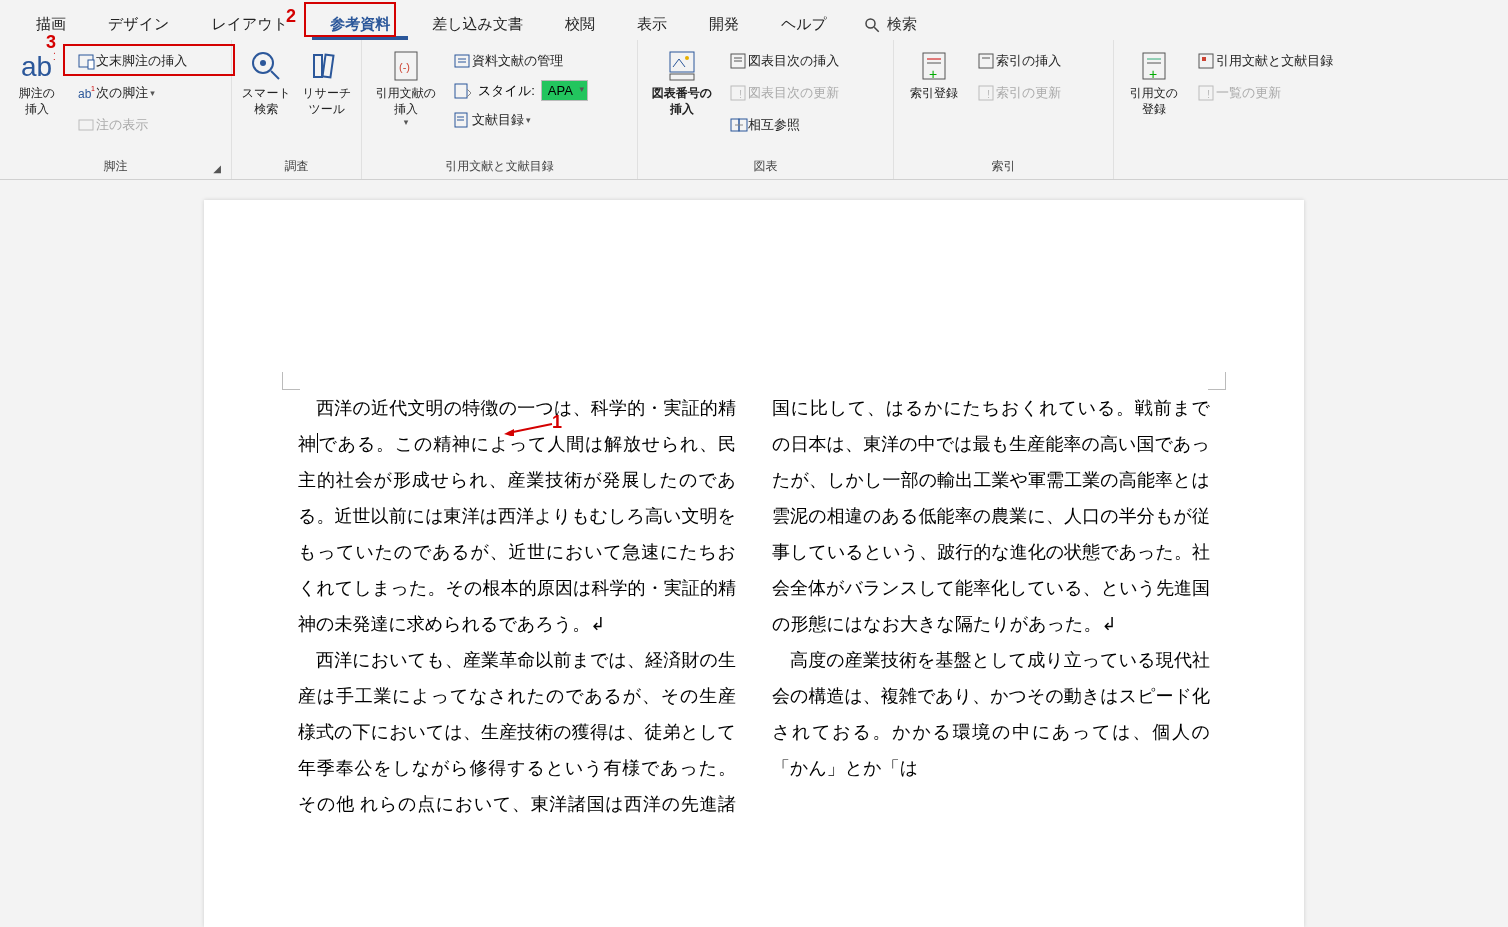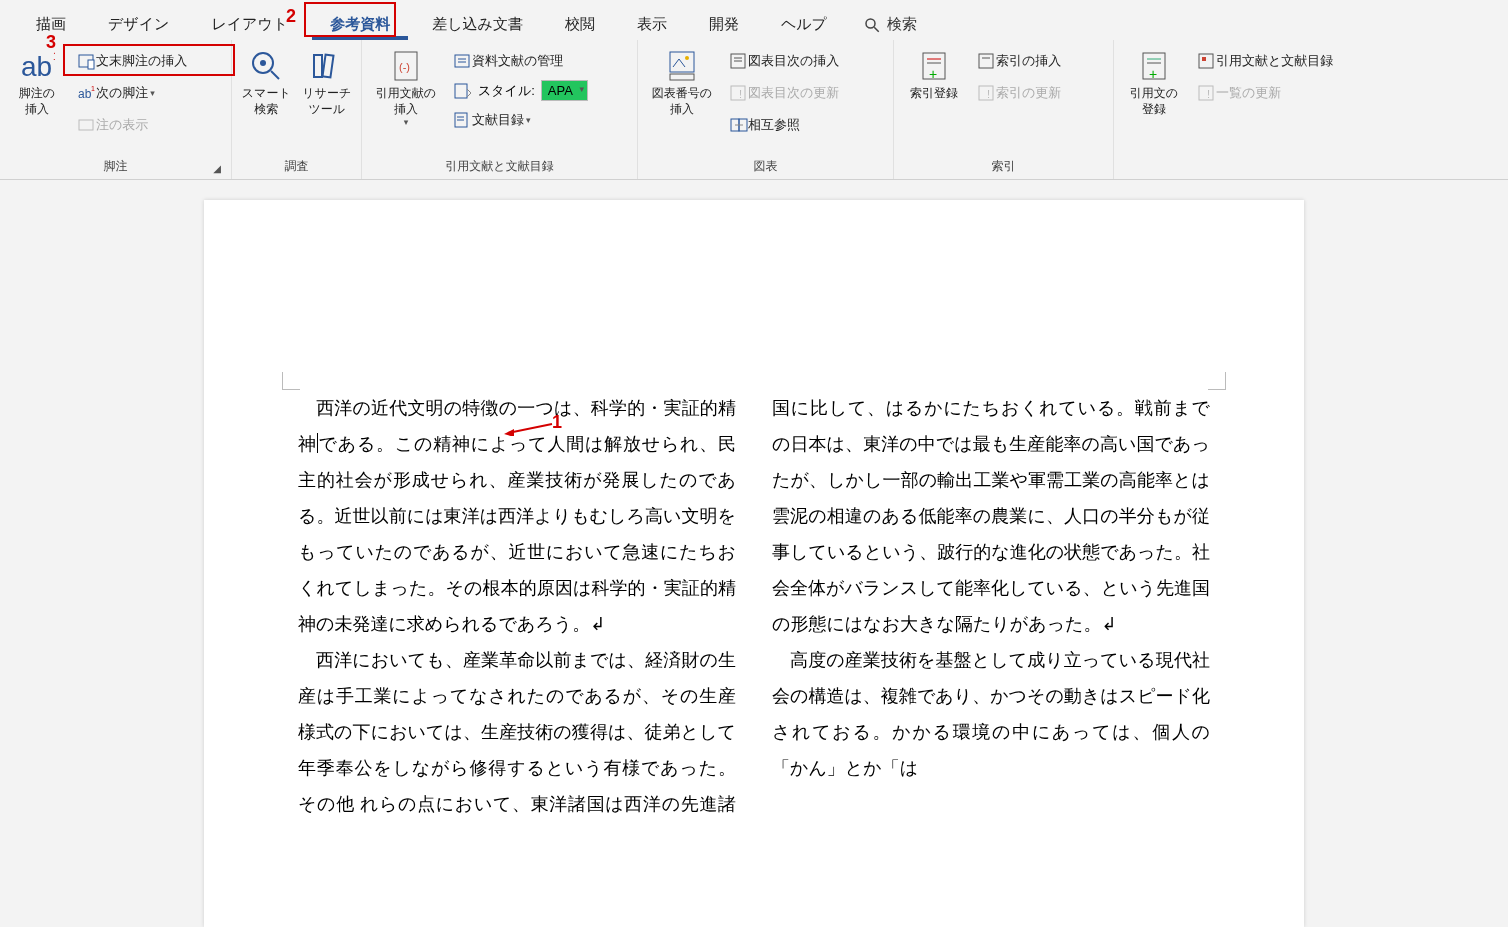--- a/index.html
+++ b/index.html
@@ -204,21 +204,21 @@
           <span>文献目録</span>
           <span class="drop">▾</span>
         </div>
       </div>
     </div>
     <div class="group-label">引用文献と文献目録</div>
   </div>
 
   <div class="group" style="width:256px;">
     <div class="group-body">
-      <div class="bigbtn" style="width:76px;">
+      <div class="bigbtn" style="width:76px;font-weight:bold;">
         <div class="ico">
           <svg width="34" height="34">
               <rect x="5" y="3" width="24" height="20" fill="none" stroke="#2b579a"></rect>
               <polyline points="8,18 14,10 20,18" fill="none" stroke="#2b579a"></polyline>
               <circle cx="22" cy="9" r="2" fill="#e8b000"></circle>
               <rect x="5" y="25" width="24" height="6" fill="none" stroke="#555"></rect>
             </svg>
         </div>
         <div class="lbl">図表番号の
 挿入</div>

